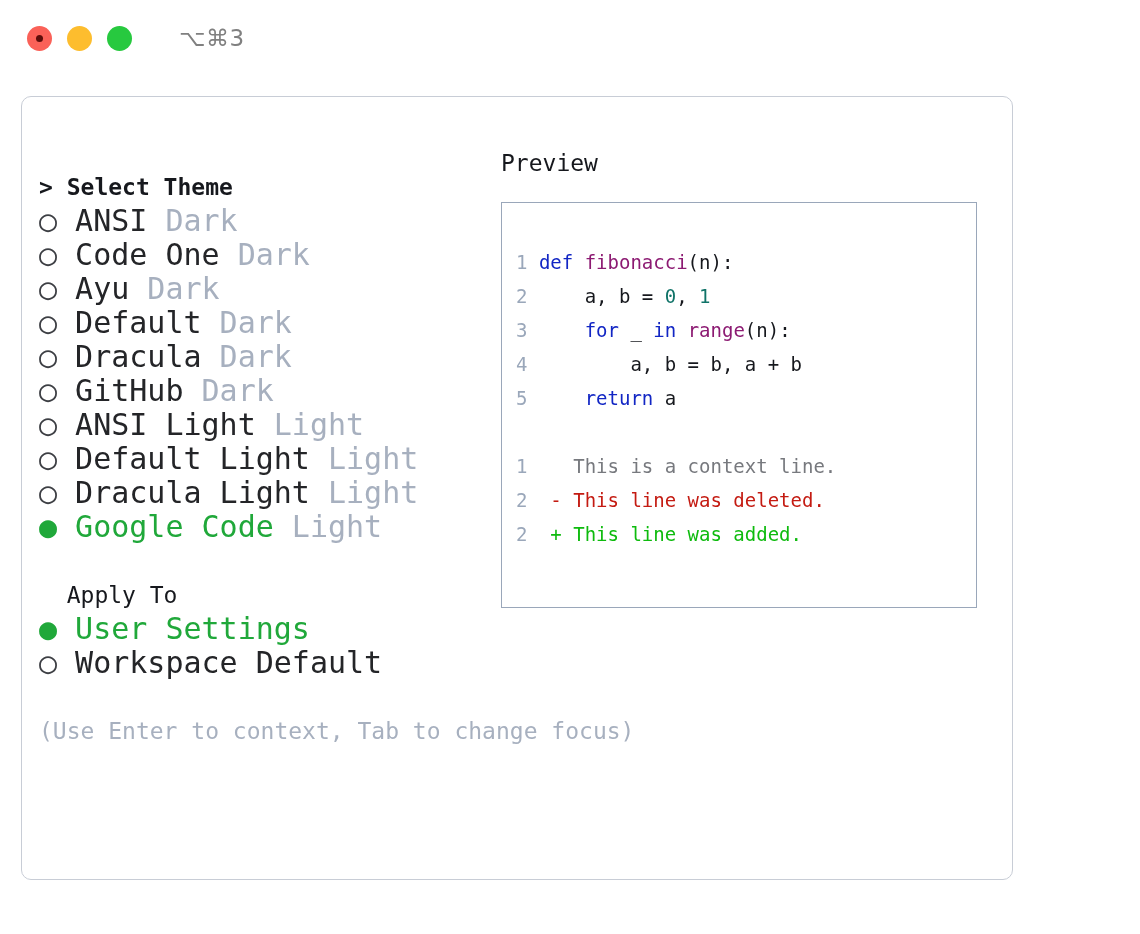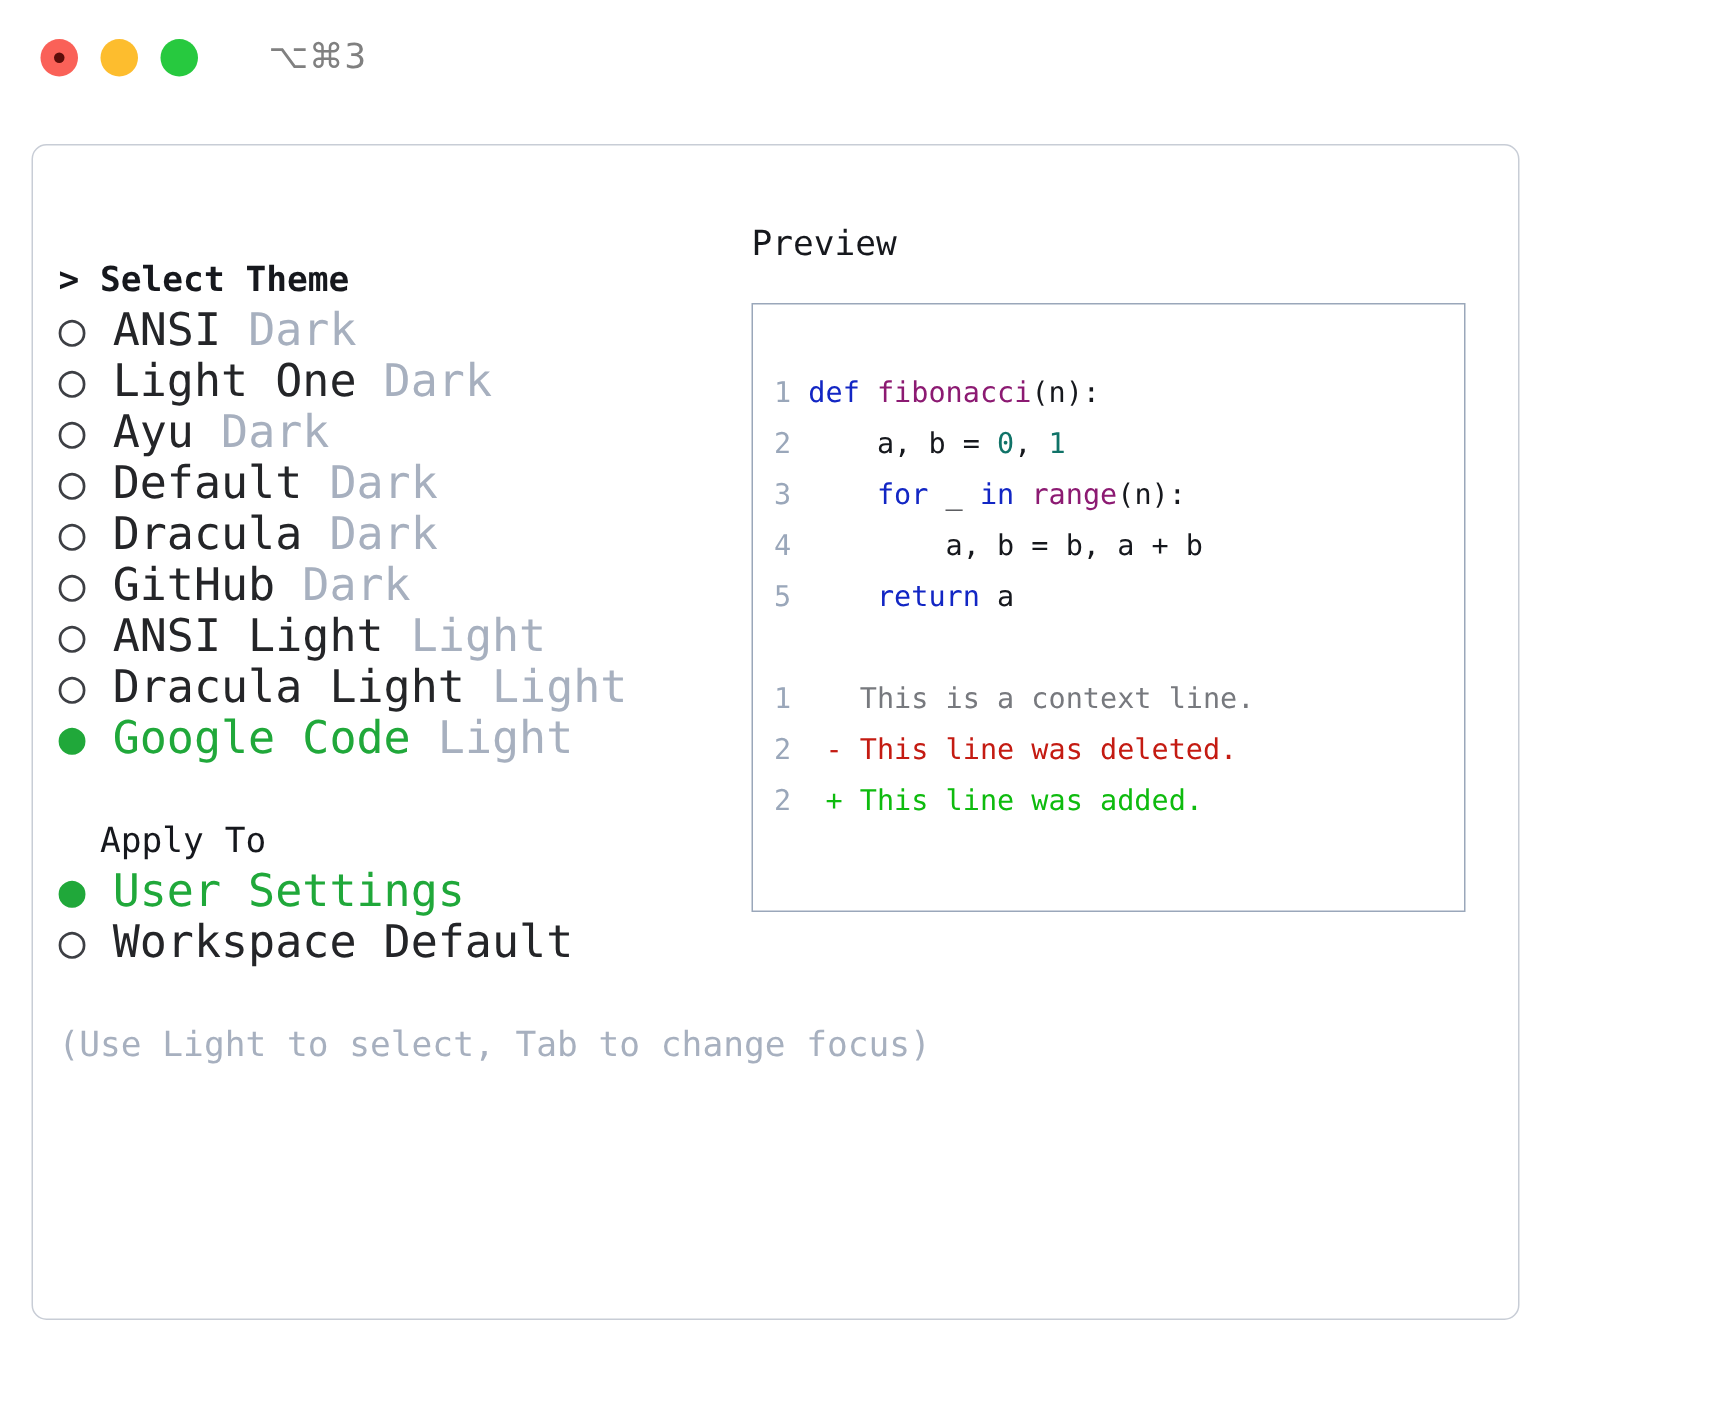--- a/index.html
+++ b/index.html
@@ -209,41 +209,42 @@
     <div class="shortcut">⌥⌘3</div>
   </div>
 
   <div class="panel">
     <div class="columns">
 
       <div class="left-col">
         <div class="list-header">&gt; Select Theme</div>
         <div id="theme-list">
             <div class="opt-row"><span class="marker marker-off">○</span><span class="opt-label-off"> ANSI</span><span class="opt-tag"> Dark</span></div>
-            <div class="opt-row"><span class="marker marker-off">○</span><span class="opt-label-off"> Light One</span><span class="opt-tag"> Dark</span></div>
+            <div class="opt-row"><span class="marker marker-off">○</span><span class="opt-label-off"> Code One</span><span class="opt-tag"> Dark</span></div>
             <div class="opt-row"><span class="marker marker-off">○</span><span class="opt-label-off"> Ayu</span><span class="opt-tag"> Dark</span></div>
             <div class="opt-row"><span class="marker marker-off">○</span><span class="opt-label-off"> Default</span><span class="opt-tag"> Dark</span></div>
             <div class="opt-row"><span class="marker marker-off">○</span><span class="opt-label-off"> Dracula</span><span class="opt-tag"> Dark</span></div>
             <div class="opt-row"><span class="marker marker-off">○</span><span class="opt-label-off"> GitHub</span><span class="opt-tag"> Dark</span></div>
             <div class="opt-row"><span class="marker marker-off">○</span><span class="opt-label-off"> ANSI Light</span><span class="opt-tag"> Light</span></div>
+            <div class="opt-row"><span class="marker marker-off">○</span><span class="opt-label-off"> Default Light</span><span class="opt-tag"> Light</span></div>
             <div class="opt-row"><span class="marker marker-off">○</span><span class="opt-label-off"> Dracula Light</span><span class="opt-tag"> Light</span></div>
             <div class="opt-row"><span class="marker marker-on">●</span><span class="opt-label-on"> Google Code</span><span class="opt-tag"> Light</span></div>
           </div>
 
         <div class="spacer-line"></div>
 
         <div class="section-label">  Apply To</div>
         <div id="apply-list">
             <div class="opt-row"><span class="marker marker-on">●</span><span class="opt-label-on"> User Settings</span></div>
             <div class="opt-row"><span class="marker marker-off">○</span><span class="opt-label-off"> Workspace Default</span></div>
           </div>
 
         <div class="spacer-line"></div>
 
-        <div class="hint">(Use Light to select, Tab to change focus)</div>
+        <div class="hint">(Use Enter to context, Tab to change focus)</div>
       </div>
 
       <div class="right-col">
         <div class="preview-title">Preview</div>
         <div class="preview-box">
           <div class="code" id="code-block"><span class="code-line"><span class="ln">1</span><span class="tok-kw"> def </span><span class="tok-fn">fibonacci</span><span class="tok-plain">(n):</span></span><span class="code-line"><span class="ln">2</span><span class="tok-plain">     a, b = </span><span class="tok-num">0</span><span class="tok-plain">, </span><span class="tok-num">1</span></span><span class="code-line"><span class="ln">3</span><span class="tok-plain">     </span><span class="tok-kw">for</span><span class="tok-plain"> _ </span><span class="tok-kw">in</span><span class="tok-plain"> </span><span class="tok-fn">range</span><span class="tok-plain">(n):</span></span><span class="code-line"><span class="ln">4</span><span class="tok-plain">         a, b = b, a + b</span></span><span class="code-line"><span class="ln">5</span><span class="tok-plain">     </span><span class="tok-kw">return</span><span class="tok-plain"> a</span></span><span class="code-line"><span class="ln ln-blank">0</span><span class="tok-plain"> </span></span><span class="code-line"><span class="ln">1</span><span class="tok-ctx">    This is a context line.</span></span><span class="code-line"><span class="ln">2</span><span class="tok-del">  - This line was deleted.</span></span><span class="code-line"><span class="ln">2</span><span class="tok-add">  + This line was added.</span></span></div>
         </div>
       </div>
 
     </div>

